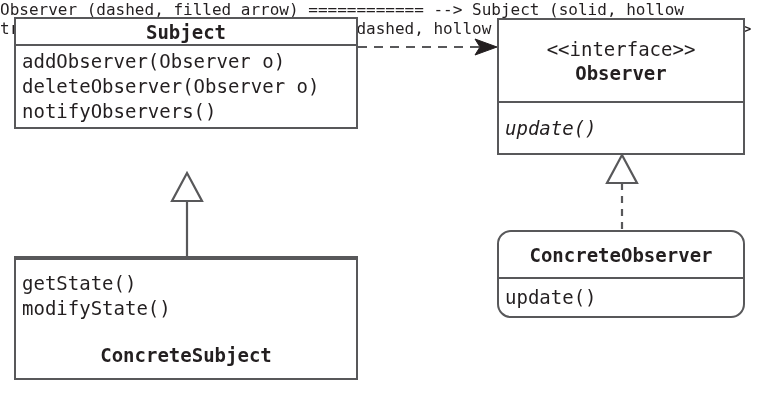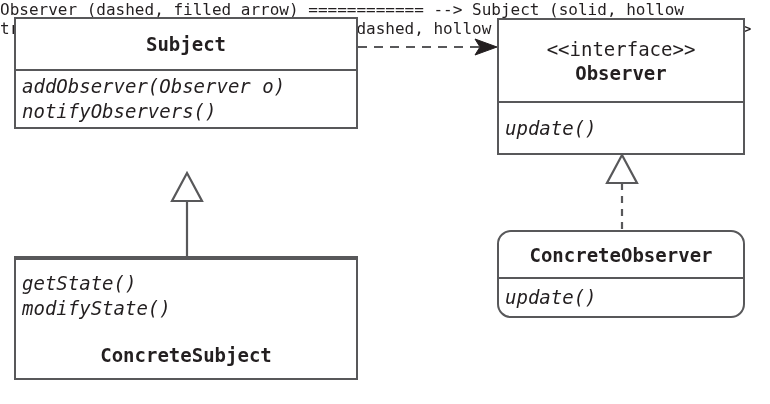--- a/index.html
+++ b/index.html
@@ -54,21 +54,20 @@
   .stereotype {
     font-weight: normal;
     font-size: 19px;
     line-height: 24px;
     white-space: nowrap;
   }
   .member {
     font-size: 19px;
     line-height: 25px;
     white-space: nowrap;
-    font-style: italic;
   }
   .member.abstract {
     font-style: italic;
   }
 
   
   .connector {
     position: absolute;
   }
   .connector svg {
@@ -81,20 +80,21 @@
 
 <div id="diagram-canvas">
 
   
   <div class="uml-class" style="left:14px; top:17px; width:344px; height:112px;">
     <div class="uml-compartment name-compartment" style="height:51px;">
       <span class="class-name">Subject</span>
     </div>
     <div class="uml-compartment members-compartment" style="flex:1;">
       <span class="member">addObserver(Observer o)</span>
+      <span class="member">deleteObserver(Observer o)</span>
       <span class="member">notifyObservers()</span>
     </div>
   </div>
 
   
   <div class="uml-class" style="left:497px; top:18px; width:248px; height:137px;">
     <div class="uml-compartment name-compartment" style="height:81px;">
       <span class="stereotype">&lt;&lt;interface&gt;&gt;</span>
       <span class="class-name">Observer</span>
     </div>

